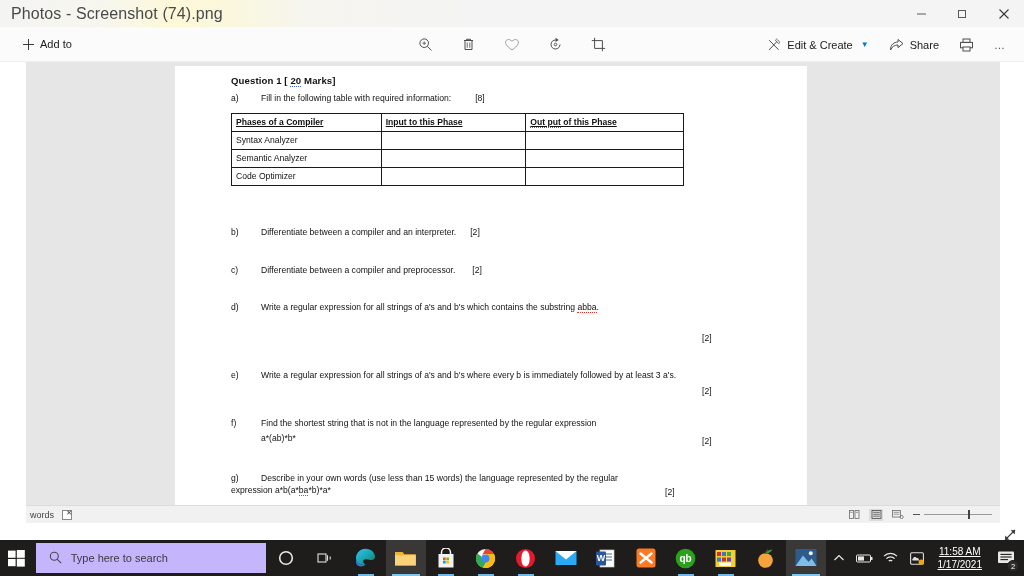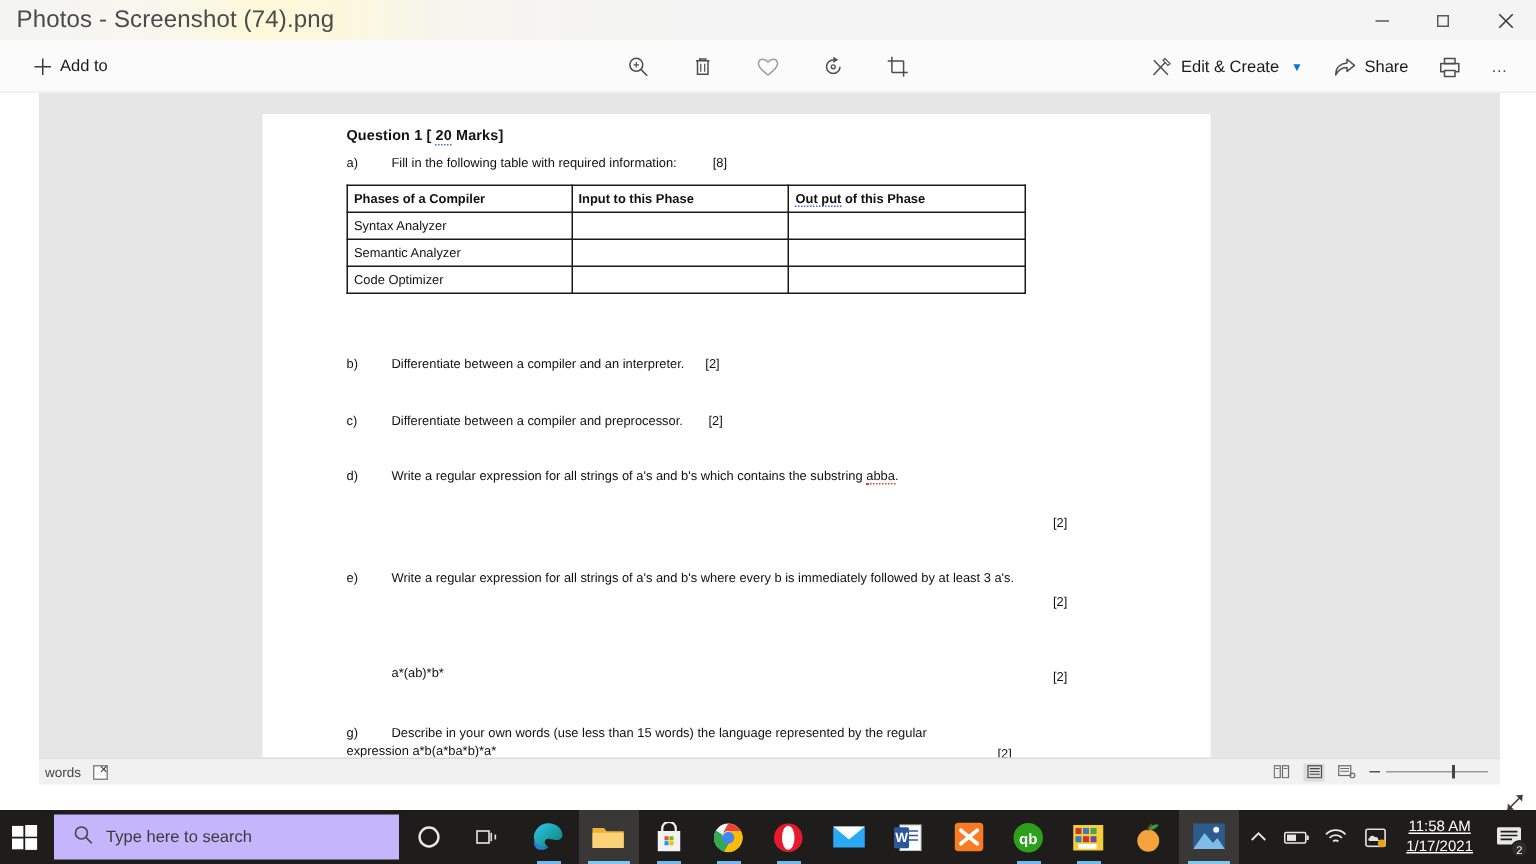--- a/index.html
+++ b/index.html
@@ -63,21 +63,21 @@
   
   .viewer {
     position: absolute; left: 0; top: 62px; width: 1024px; height: 460px;
     background: #ffffff;
   }
   .docshell {
     position: absolute; left: 26px; top: 0px; width: 974px; height: 443px;
     background: #e6e6e6;
   }
   .page {
-    position: absolute; left: 149px; top: 14px; width: 632px; height: 443px;
+    position: absolute; left: 149px; top: 4px; width: 632px; height: 443px;
     background: #ffffff;
   }
   .statusbar {
     position: absolute; left: 26px; top: 443px; width: 974px; height: 18px;
     background: #f1f1f1; border-top: 1px solid #dcdcdc;
     display: flex; align-items: center;
   }
   .sb-left { display: flex; align-items: center; gap: 8px; padding-left: 4px; }
   .sb-words { font-size: 9px; color: #444; }
   .broken-img {
@@ -115,21 +115,21 @@
   .mark { font-size: 8.6px; }
 
   table.compiler {
     position: absolute; left: 56px; top: 47px; width: 453px;
     border-collapse: collapse; font-size: 8.6px;
   }
   table.compiler td, table.compiler th {
     border: 1px solid #1a1a1a; height: 18px; padding: 1px 4px; text-align: left;
     vertical-align: middle; font-weight: normal;
   }
-  table.compiler th { font-weight: bold; }
+  table.compiler th { font-weight: bold; text-decoration: underline; }
   table.compiler col.c1 { width: 150px; }
   table.compiler col.c2 { width: 145px; }
   table.compiler col.c3 { width: 158px; }
 
   
   .taskbar {
     position: absolute; left: 0; top: 540px; width: 1024px; height: 36px;
     background: #1f1d1b; display: flex; align-items: center;
   }
   .start-btn { width: 40px; height: 36px; display: flex; align-items: center; justify-content: center; }
@@ -342,20 +342,23 @@
             <span class="mark">[2]</span>
           </div>
 
           <div class="row" style="left:56px; top:304px; width:515px; display:block;">
             <span class="lbl" style="display:inline-block;">e)</span><span class="txt" style="display:inline;">Write a regular expression for all strings of a's and b's where every b is immediately followed by at least 3 a's.</span>
           </div>
           <div class="row" style="left:527px; top:320px;">
             <span class="mark">[2]</span>
           </div>
 
+          <div class="row" style="left:56px; top:352px; width:500px; display:block;">
+            <span class="lbl" style="display:inline-block;">f)</span><span class="txt">Find the shortest string that is not in the language represented by the regular expression</span>
+          </div>
           <div class="row" style="left:86px; top:367px;">
             <span class="txt">a*(ab)*b*</span>
           </div>
           <div class="row" style="left:527px; top:370px;">
             <span class="mark">[2]</span>
           </div>
 
           <div class="row" style="left:56px; top:407px; width:510px; display:block;">
             <span class="lbl" style="display:inline-block;">g)</span><span class="txt">Describe in your own words (use less than 15 words) the language represented by the regular</span>
           </div>

